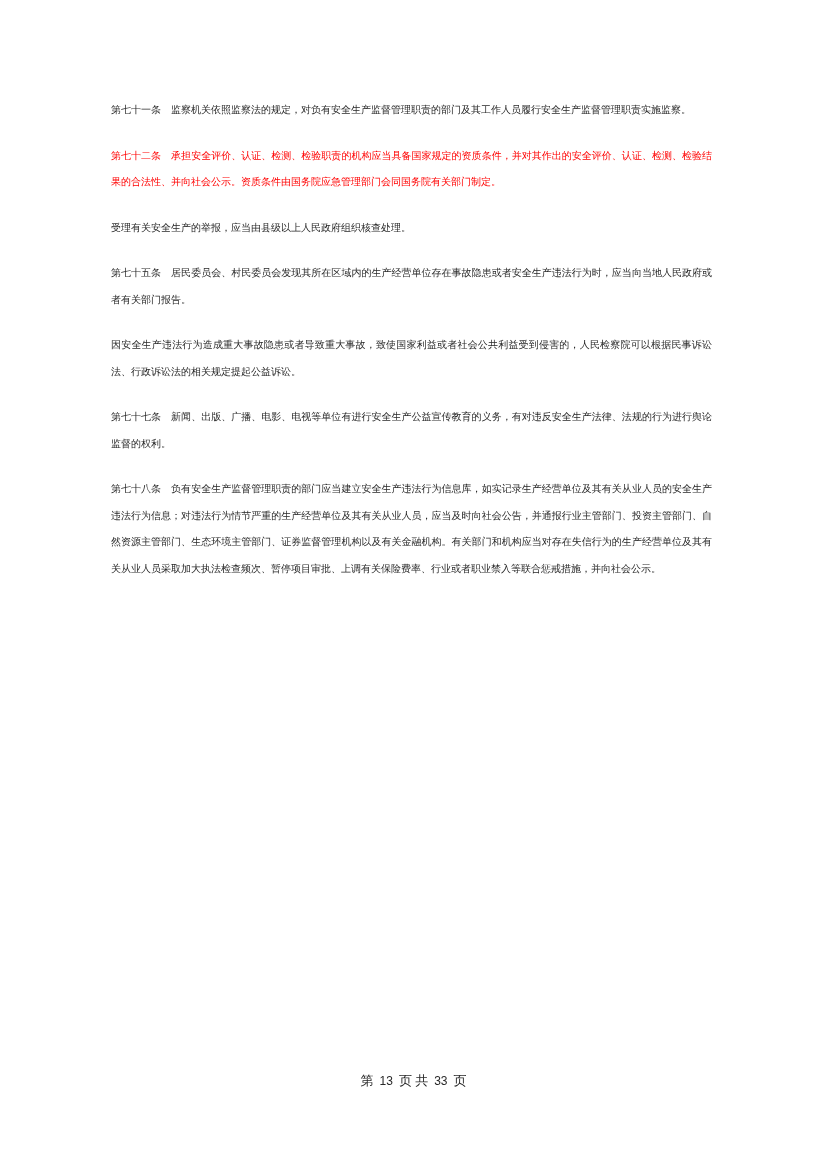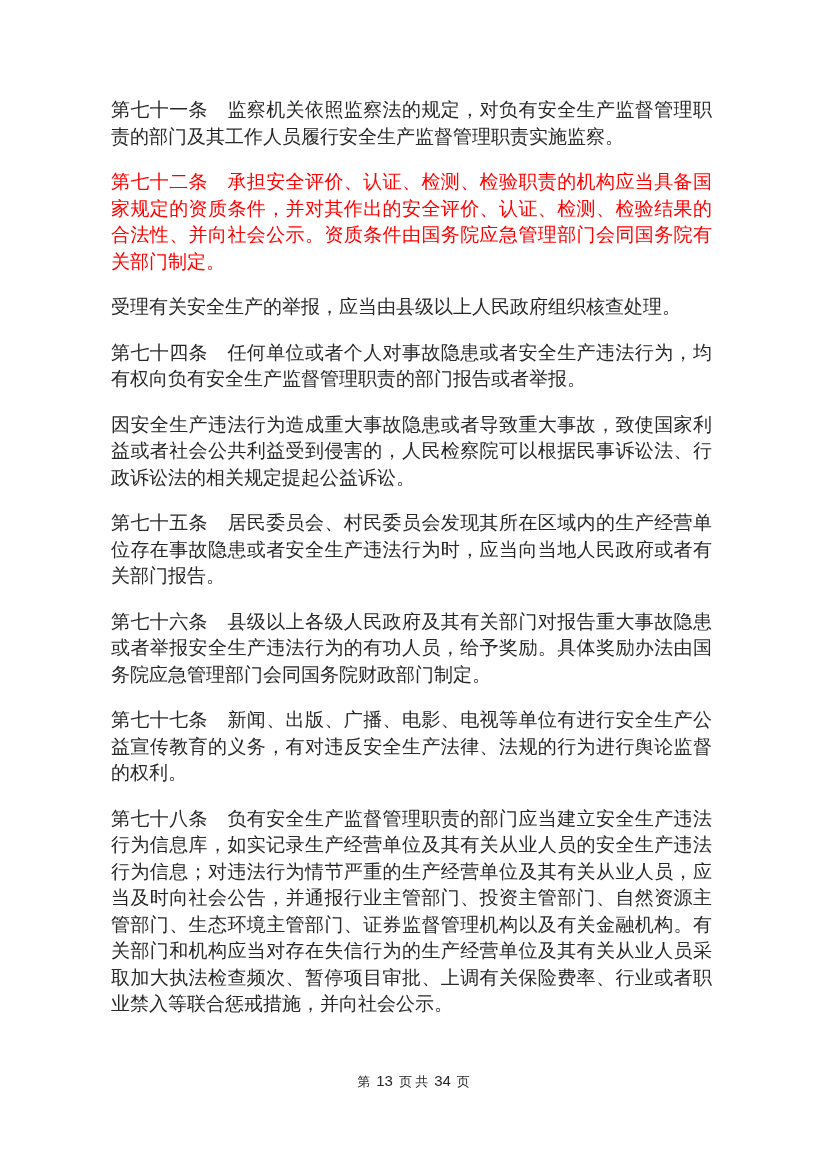--- a/index.html
+++ b/index.html
@@ -17,21 +17,21 @@
     height: 1170px;
     background: #ffffff;
     overflow: hidden;
     font-family: "Liberation Serif", "DejaVu Serif", serif;
   }
   .doc-body {
     position: absolute;
     left: 111px;
     top: 97px;
     width: 601px;
-    font-size: 19px;
+    font-size: 10px;
     line-height: 26.5px;
     color: var(--text-color);
   }
   p.para {
     margin: 0 0 19px 0;
     text-align: justify;
     text-justify: inter-ideograph;
     text-indent: 0;
   }
   p.para:last-child {
@@ -48,41 +48,39 @@
     display: flex;
     justify-content: center;
     align-items: baseline;
     gap: 6px;
     font-size: 13px;
     line-height: 18px;
     color: var(--text-color);
   }
   .page-footer .num {
     font-family: "Liberation Sans", "DejaVu Sans", sans-serif;
-    font-size: 15px;
+    font-size: 12px;
   }
 </style>
 </head>
 <body>
 
 <div class="page">
 
   <div class="doc-body">
     <p class="para" data-color="black">第七十一条　监察机关依照监察法的规定，对负有安全生产监督管理职责的部门及其工作人员履行安全生产监督管理职责实施监察。</p>
     <p class="para" data-color="red">第七十二条　承担安全评价、认证、检测、检验职责的机构应当具备国家规定的资质条件，并对其作出的安全评价、认证、检测、检验结果的合法性、并向社会公示。资质条件由国务院应急管理部门会同国务院有关部门制定。</p>
     <p class="para" data-color="black">受理有关安全生产的举报，应当由县级以上人民政府组织核查处理。</p>
-    <p class="para" data-color="black">第七十四条　任何单位或者个人对事故隐患或者安全生产违法行为，均有权向负有安全生产监督管理职责的部门报告或者举报。</p>
+    <p class="para" data-color="black">第七十五条　居民委员会、村民委员会发现其所在区域内的生产经营单位存在事故隐患或者安全生产违法行为时，应当向当地人民政府或者有关部门报告。</p>
     <p class="para" data-color="black">因安全生产违法行为造成重大事故隐患或者导致重大事故，致使国家利益或者社会公共利益受到侵害的，人民检察院可以根据民事诉讼法、行政诉讼法的相关规定提起公益诉讼。</p>
-    <p class="para" data-color="black">第七十五条　居民委员会、村民委员会发现其所在区域内的生产经营单位存在事故隐患或者安全生产违法行为时，应当向当地人民政府或者有关部门报告。</p>
-    <p class="para" data-color="black">第七十六条　县级以上各级人民政府及其有关部门对报告重大事故隐患或者举报安全生产违法行为的有功人员，给予奖励。具体奖励办法由国务院应急管理部门会同国务院财政部门制定。</p>
     <p class="para" data-color="black">第七十七条　新闻、出版、广播、电影、电视等单位有进行安全生产公益宣传教育的义务，有对违反安全生产法律、法规的行为进行舆论监督的权利。</p>
     <p class="para" data-color="black">第七十八条　负有安全生产监督管理职责的部门应当建立安全生产违法行为信息库，如实记录生产经营单位及其有关从业人员的安全生产违法行为信息；对违法行为情节严重的生产经营单位及其有关从业人员，应当及时向社会公告，并通报行业主管部门、投资主管部门、自然资源主管部门、生态环境主管部门、证券监督管理机构以及有关金融机构。有关部门和机构应当对存在失信行为的生产经营单位及其有关从业人员采取加大执法检查频次、暂停项目审批、上调有关保险费率、行业或者职业禁入等联合惩戒措施，并向社会公示。</p>
   </div>
 
   <div class="page-footer">
     <span>第</span>
     <span class="num">13</span>
     <span>页 共</span>
-    <span class="num">34</span>
+    <span class="num">33</span>
     <span>页</span>
   </div>
 
 </div>
 
 </body></html>

